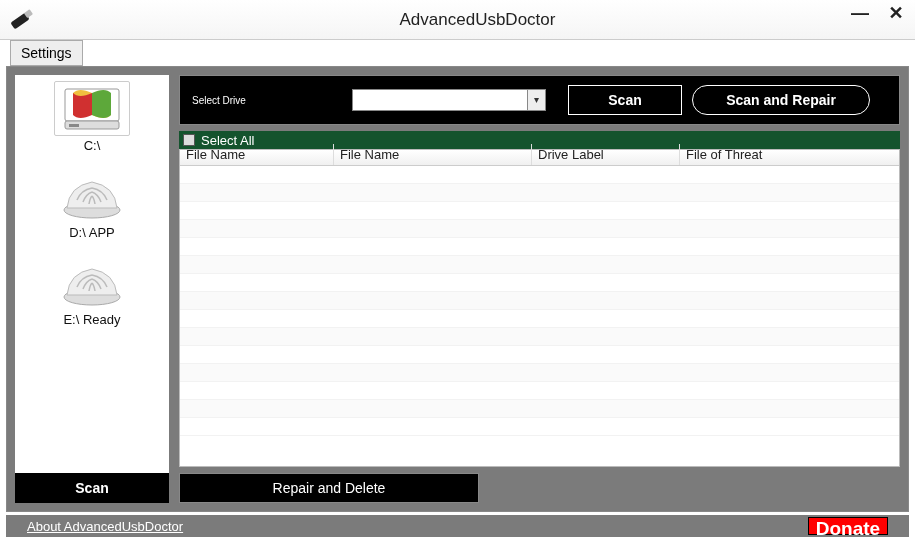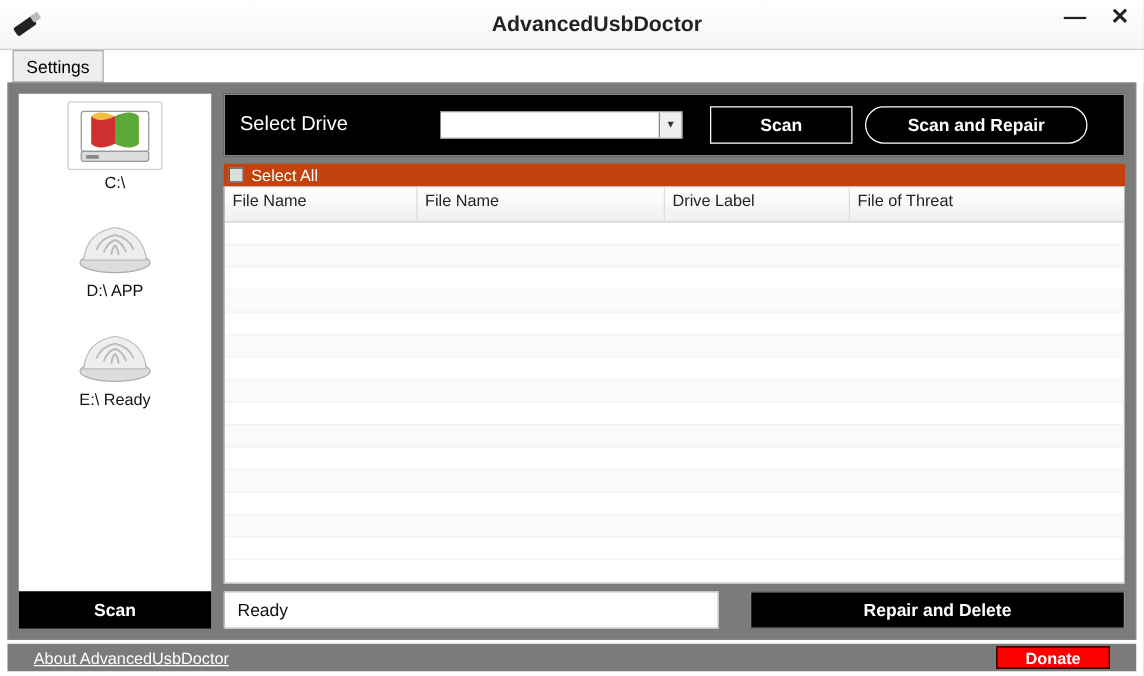--- a/index.html
+++ b/index.html
@@ -1,61 +1,61 @@
 <!DOCTYPE html>
 <html><head>
 <meta charset="utf-8">
 <style>
 * { box-sizing: border-box; margin: 0; padding: 0; }
 body { font-family: Arial, sans-serif; font-size: 13px; background: #d8e3ec; width: 915px; height: 541px; overflow: hidden; position: relative; }
 .window { width: 915px; height: 541px; background: #fff; display: flex; flex-direction: column; }
 .titlebar { height: 40px; background: linear-gradient(#fff, #f5f5f5); border-bottom: 1px solid #ccc; display: flex; align-items: center; position: relative; }
 .titlebar-icon { width: 32px; height: 32px; margin-left: 6px; display: flex; align-items: center; justify-content: center; }
-.titlebar-title { position: absolute; left: 0; right: 0; text-align: center; font-weight: bold; font-size: 17px; color: #222; pointer-events: none; margin-left: 40px; }
+.titlebar-title { position: absolute; left: 0; right: 0; text-align: center; font-weight: normal; font-size: 17px; color: #222; pointer-events: none; margin-left: 40px; }
 .win-controls { position: absolute; right: 8px; top: 4px; display: flex; gap: 14px; }
 .win-btn { width: 22px; height: 22px; text-align: center; cursor: pointer; font-weight: bold; font-size: 18px; line-height: 18px; color: #222; }
 .tabs { height: 26px; display: flex; align-items: flex-end; padding-left: 10px; background: #fff; }
 .tab { padding: 4px 10px; border: 1px solid #aaa; background: #eee; font-size: 14px; cursor: pointer; margin-right: 0; }
 .tab.active { background: #fff; border-bottom: 1px solid #fff; position: relative; z-index: 2; }
 .content-outer { flex: 1; background: #7b7b7b; padding: 8px; display: flex; flex-direction: column; border: 1px solid #888; margin: 0 6px 0 6px; }
 .content-row { display: flex; flex: 1; gap: 10px; min-height: 0; }
 .drive-panel { width: 154px; background: #fff; display: flex; flex-direction: column; align-items: center; padding-top: 6px; }
 .drive-item { width: 100%; text-align: center; margin-bottom: 18px; cursor: pointer; }
 .drive-icon-box { width: 76px; height: 55px; margin: 0 auto 2px; background: #fff; border: 1px solid #ccc; border-radius: 2px; display: flex; align-items: center; justify-content: center; font-size: 10px; color: #777; }
 .drive-icon-hdd { width: 72px; height: 50px; margin: 0 auto 4px; display: flex; align-items: center; justify-content: center; }
 .drive-label { font-size: 13px; color: #111; }
 .drive-scan-btn { margin-top: auto; width: 100%; height: 30px; background: #000; color: #fff; font-weight: bold; font-size: 14px; border: none; cursor: pointer; margin-bottom: 0; }
 .right-panel { flex: 1; display: flex; flex-direction: column; gap: 6px; min-width: 0; }
 .select-bar { background: #000; height: 50px; display: flex; align-items: center; padding: 0 12px; gap: 10px; color: #fff; border: 1px solid #888; }
-.select-label { font-size: 16px; width: 150px; }
+.select-label { font-size: 10px; width: 150px; }
 .drive-select { width: 194px; height: 22px; background: #fff; border: 1px solid #888; display: flex; }
 .drive-select-input { flex: 1; background: #fff; border: none; }
 .drive-select-arrow { width: 18px; background: #eee; border-left: 1px solid #888; text-align: center; font-size: 10px; line-height: 20px; cursor: pointer; color: #333; }
 .top-btn { background: #000; color: #fff; border: 1px solid #fff; height: 30px; font-weight: bold; font-size: 14px; cursor: pointer; }
 .scan-btn-top { width: 114px; }
 .repair-btn-top { width: 178px; border-radius: 15px; }
 .spacer-small { width: 2px; }
-.selectall-row { background: #c2410c; color: #fff; font-size: 13px; display: flex; align-items: center; gap: 6px; padding: 2px 2px 2px 4px; height: 18px; }
+.selectall-row { background: #14532d; color: #fff; font-size: 13px; display: flex; align-items: center; gap: 6px; padding: 2px 2px 2px 4px; height: 18px; }
 .selectall-check { width: 12px; height: 12px; background: #ddd; border: 1px solid #555; }
 .table-wrap { flex: 1; background: #fff; border: 1px solid #bbb; display: flex; flex-direction: column; min-height: 0; }
-.table-head { display: flex; height: 28px; border-bottom: 1px solid #ccc; background: linear-gradient(#fff, #f0f0f0); }
+.table-head { display: flex; height: 16px; border-bottom: 1px solid #ccc; background: linear-gradient(#fff, #f0f0f0); align-items: flex-end; }
 .th { font-size: 13px; color: #222; padding: 3px 6px; border-right: 1px solid #ddd; }
 .th1 { width: 154px; }
 .th2 { width: 198px; }
 .th3 { width: 148px; }
 .th4 { flex: 1; border-right: none; }
 .table-body { flex: 1; overflow: hidden; }
 .tr { height: 18px; border-bottom: 1px solid #f2f2f2; }
 .tr:nth-child(even) { background: #fafafa; }
 .bottom-row { display: flex; height: 30px; }
 .status-box { flex: 1; background: #fff; border: 1px solid #bbb; display: flex; align-items: center; padding-left: 10px; font-size: 14px; color: #111; }
-.repair-del-btn { width: 300px; background: #000; color: #fff; font-weight: bold; font-size: 14px; border: 1px solid #888; cursor: pointer; margin-left: 25px; }
+.repair-del-btn { width: 300px; background: #000; color: #fff; font-weight: normal; font-size: 14px; border: 1px solid #888; cursor: pointer; }
 .footer { height: 22px; background: #7b7b7b; display: flex; align-items: center; padding: 0 21px; margin: 3px 6px 4px 6px; }
 .about-link { color: #fff; font-size: 13px; text-decoration: underline; cursor: pointer; }
-.donate-btn { margin-left: auto; background: #ff0000; color: #fff; font-weight: bold; font-size: 13px; border: 1px solid #000; width: 91px; height: 18px; cursor: pointer; }
+.donate-btn { margin-left: auto; background: #ff0000; color: #fff; font-weight: bold; font-size: 19px; border: 1px solid #000; width: 80px; height: 18px; cursor: pointer; }
 </style>
 </head>
 <body>
 
 <div class="window">
   <div class="titlebar">
     <div class="titlebar-icon">
       <svg width="30" height="30" viewBox="0 0 30 30">
         <rect x="4" y="12" width="18" height="8" rx="2" fill="#222" transform="rotate(-35 13 16)"></rect>
         <rect x="18" y="6" width="7" height="6" rx="1" fill="#bbb" transform="rotate(-35 21 9)"></rect>
@@ -152,21 +152,20 @@
               <div class="tr"></div>
               <div class="tr"></div>
               <div class="tr"></div>
               <div class="tr"></div>
               <div class="tr"></div>
             </div>
           </div>
         </div>
 
         <div class="bottom-row">
-          <div class="status-box">Ready</div>
           <button class="repair-del-btn">Repair and Delete</button>
         </div>
       </div>
 
     </div>
   </div>
 
   <div class="footer">
     <span class="about-link">About AdvancedUsbDoctor</span>
     <button class="donate-btn">Donate</button>

